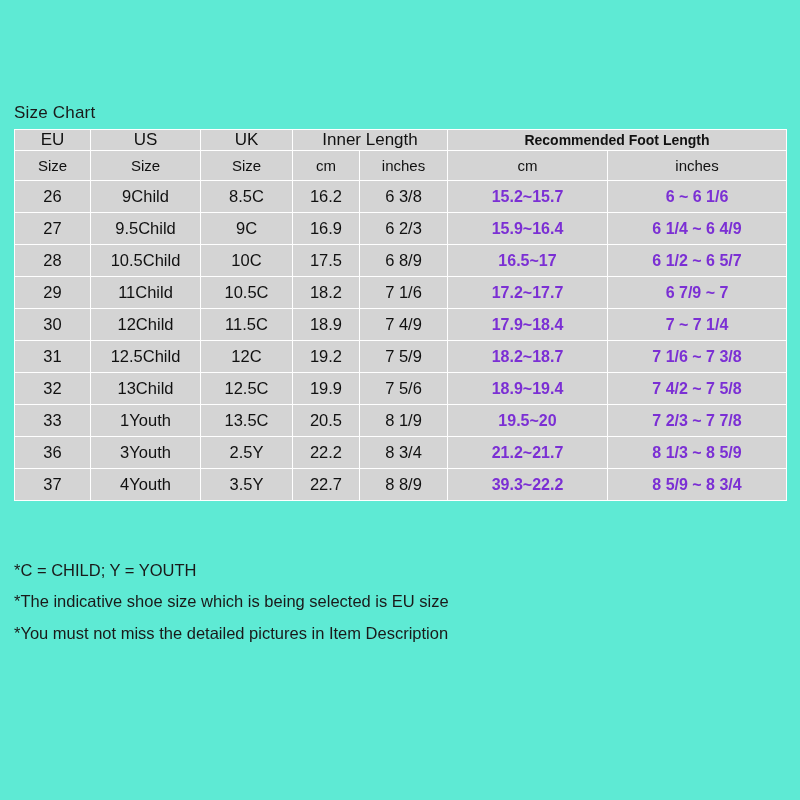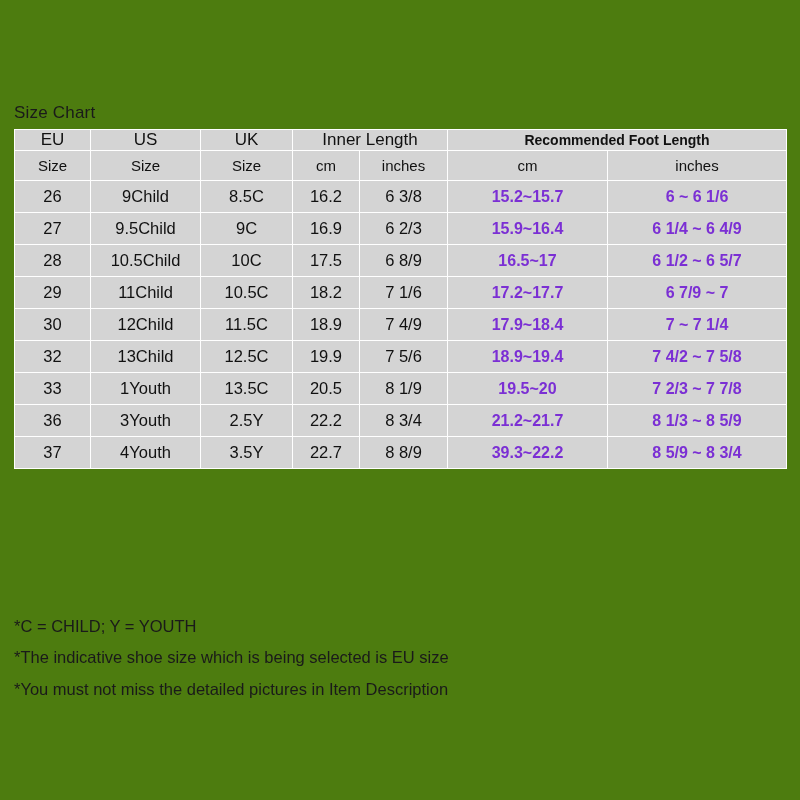--- a/index.html
+++ b/index.html
@@ -8,21 +8,21 @@
     padding: 0;
     width: 800px;
     height: 800px;
     background: #ffffff;
     font-family: "Liberation Sans", sans-serif;
   }
   .page {
     position: relative;
     width: 800px;
     height: 800px;
-    background: #4d7c0f;
+    background: #5eead4;
   }
   .title {
     position: absolute;
     left: 14px;
     top: 103px;
     font-size: 17px;
     color: #1a1a1a;
     letter-spacing: 0.2px;
   }
   table.size-chart {
@@ -65,21 +65,21 @@
     background: #d6d6d6;
   }
   .body-row td.purple {
     color: #7b2fd4;
     font-weight: bold;
     font-size: 16px;
   }
   .notes {
     position: absolute;
     left: 14px;
-    top: 616px;
+    top: 560px;
     width: 760px;
   }
   .note {
     font-size: 16.5px;
     color: #1a1a1a;
     margin-bottom: 10px;
     line-height: 1.3;
   }
   
   col.c-eu { width: 76px; }
@@ -165,20 +165,29 @@
       <tr class="body-row">
         <td>30</td>
         <td>12Child</td>
         <td>11.5C</td>
         <td>18.9</td>
         <td>7 4/9</td>
         <td class="purple">17.9~18.4</td>
         <td class="purple">7 ~ 7 1/4</td>
       </tr>
       <tr class="body-row">
+        <td>31</td>
+        <td>12.5Child</td>
+        <td>12C</td>
+        <td>19.2</td>
+        <td>7 5/9</td>
+        <td class="purple">18.2~18.7</td>
+        <td class="purple">7 1/6 ~ 7 3/8</td>
+      </tr>
+      <tr class="body-row">
         <td>32</td>
         <td>13Child</td>
         <td>12.5C</td>
         <td>19.9</td>
         <td>7 5/6</td>
         <td class="purple">18.9~19.4</td>
         <td class="purple">7 4/2 ~ 7 5/8</td>
       </tr>
       <tr class="body-row">
         <td>33</td>

